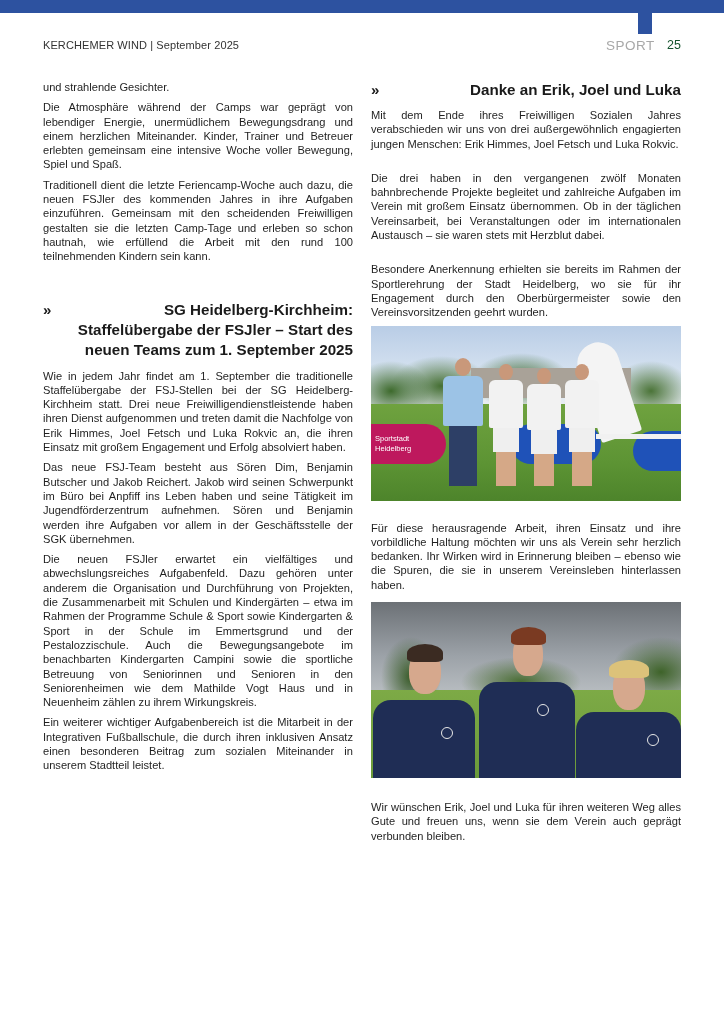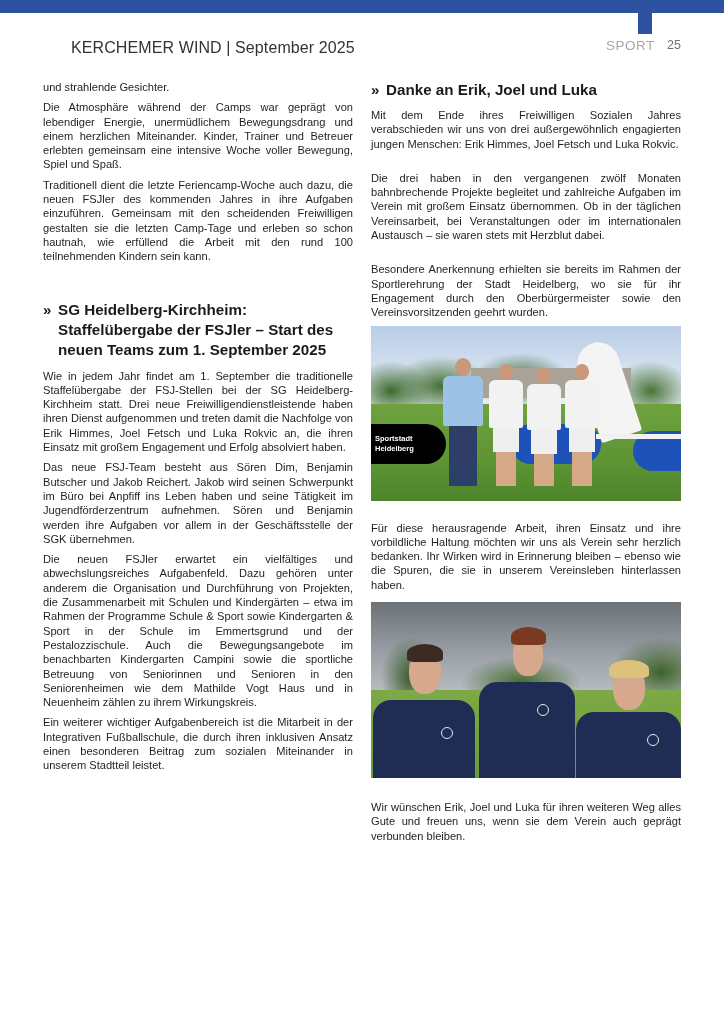--- a/index.html
+++ b/index.html
@@ -1,52 +1,52 @@
 <!DOCTYPE html>
 <html><head>
   <meta charset="utf-8">
   <style>
     html, body { margin: 0; padding: 0; background: #ffffff; }
     body { width: 724px; height: 1024px; position: relative; overflow: hidden;
       font-family: "Liberation Sans", sans-serif; color: #1f1f1f; }
     .topbar { position: absolute; left: 0; top: 0; width: 724px; height: 13px; background: #2d52a0; }
     .tab { position: absolute; left: 638px; top: 13px; width: 14px; height: 21px; background: #2d52a0; }
-    .running-head { position: absolute; left: 43px; top: 39px; font-size: 16px; color: #333; letter-spacing: 0.1px; margin-left: 28px; }
+    .running-head { position: absolute; left: 43px; top: 39px; font-size: 11px; color: #333; letter-spacing: 0.1px; }
     .section-label { position: absolute; left: 606px; top: 38px; font-size: 13.5px; font-weight: normal; color: #a8a8a8; letter-spacing: 0.5px; }
-    .page-number { position: absolute; left: 667px; top: 38px; font-size: 12.5px; color: #737373; }
+    .page-number { position: absolute; left: 667px; top: 38px; font-size: 12.5px; color: #14532d; }
 
     .col { position: absolute; width: 310px; font-size: 11.1px; line-height: 14.3px; text-align: justify; hyphens: manual; }
     .col.left { left: 43px; top: 80px; }
     .col.right { left: 371px; top: 80px; }
     .col p { margin: 0 0 6px 0; }
     .col p.gap { margin-bottom: 20px; }
 
     .heading { font-weight: bold; color: #1a1a1a; margin: 0; display: flex; }
     .heading .marker { width: 15px; flex: 0 0 15px; font-size: 15px; }
-    .heading .text { flex: 1; text-align: left; }
+    .heading .text { flex: 1; text-align: right; }
     .heading.h-left { font-size: 15.2px; line-height: 20px; margin-top: 36px; margin-bottom: 9px; }
     .heading.h-right { font-size: 15.2px; line-height: 20px; margin-bottom: 8px; }
 
     .photo { width: 310px; position: relative; overflow: hidden; }
     .photo.p1 { height: 175px; margin: 5px 0 20px 0; }
     .photo.p2 { height: 176px; margin: 10px 0 22px 0; }
 
     
     .p1 .sky { position: absolute; left: 0; top: 0; width: 100%; height: 80px;
       background: linear-gradient(#b9cde6, #dbe6f2 70%, #e9eef2); }
     .p1 .trees { position: absolute; left: 0; top: 25px; width: 100%; height: 55px;
       background: radial-gradient(ellipse 40px 30px at 20px 40px, #3d6a2c, transparent),
                   radial-gradient(ellipse 50px 30px at 70px 35px, #456f33, transparent),
                   radial-gradient(ellipse 50px 28px at 150px 30px, #3f6a30, transparent),
                   radial-gradient(ellipse 40px 30px at 280px 40px, #4b7438, transparent); }
     .p1 .stand { position: absolute; left: 100px; top: 42px; width: 160px; height: 30px; background: #a9a298; }
     .p1 .grass { position: absolute; left: 0; top: 78px; width: 100%; height: 97px;
       background: linear-gradient(#6fa23f, #5d9434 60%, #4d842b); }
-    .p1 .banner-l { position: absolute; left: 0; top: 98px; width: 75px; height: 40px; background: #000000; border-radius: 0 40px 40px 0;
-      color: #fff; font-size: 7.5px; font-weight: bold; padding: 10px 0 0 4px; box-sizing: border-box; line-height: 10px; }
+    .p1 .banner-l { position: absolute; left: 0; top: 98px; width: 75px; height: 40px; background: #be185d; border-radius: 0 40px 40px 0;
+      color: #fff; font-size: 7.5px; font-weight: normal; padding: 10px 0 0 4px; box-sizing: border-box; line-height: 10px; }
     .p1 .banner-m { position: absolute; left: 140px; top: 98px; width: 90px; height: 40px; background: #1f52b8; border-radius: 30px; }
     .p1 .banner-r { position: absolute; left: 262px; top: 105px; width: 60px; height: 40px; background: #1f52b8; border-radius: 30px 0 0 30px; }
     .p1 .flag { position: absolute; left: 215px; top: 15px; width: 42px; height: 98px; background: #f4f4f4; border-radius: 40px 40px 4px 4px; transform: rotate(-18deg); }
     .p1 .table { position: absolute; left: 225px; top: 108px; width: 85px; height: 5px; background: #f1f1f1; }
     .p1 .person { position: absolute; }
     .p1 .head { position: absolute; border-radius: 50%; background: #c9987a; }
     .p1 .torso { position: absolute; border-radius: 6px 6px 2px 2px; }
     .p1 .legs { position: absolute; }
 
     

